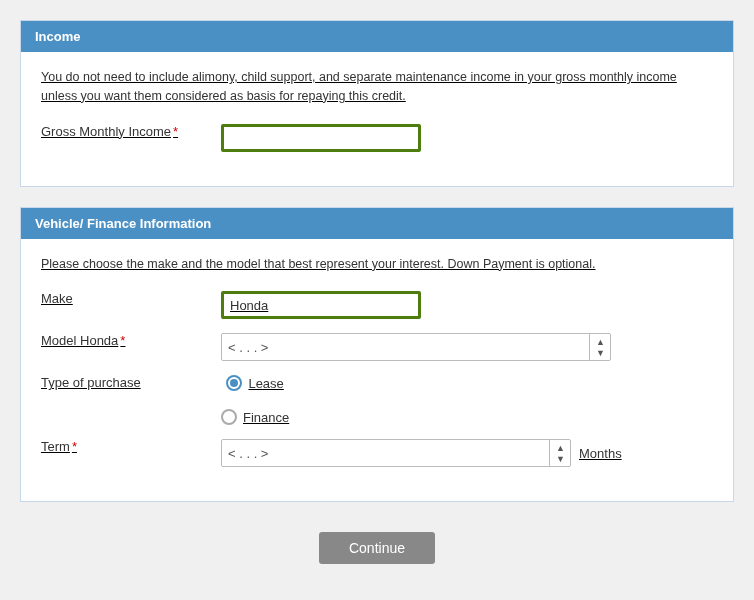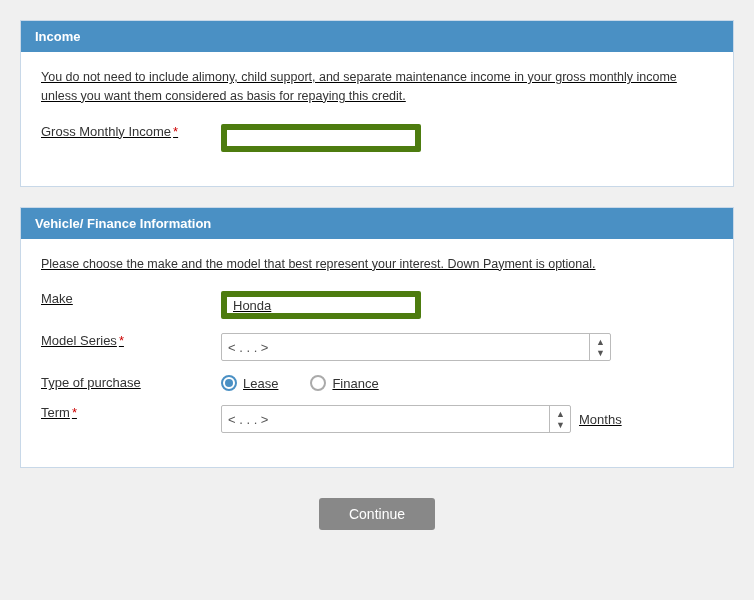--- a/index.html
+++ b/index.html
@@ -59,21 +59,21 @@
 
     .required-star {
       color: #cc0000;
       margin-left: 2px;
       font-size: 13px;
     }
 
     .form-input {
       width: 200px;
       height: 28px;
-      border: 6px solid #4d7c0f;
+      border: 3px solid #4d7c0f;
       border-radius: 2px;
       padding: 4px 6px;
       font-size: 13px;
       color: #333;
       outline: none;
     }
 
     .form-select-wrapper {
       position: relative;
       width: 390px;
@@ -105,21 +105,22 @@
       border-left: 1px solid #bbb;
       pointer-events: none;
       font-size: 9px;
       color: #555;
       gap: 1px;
     }
 
     .radio-group {
       display: flex;
       align-items: center;
-      gap: 32px;
+      gap: 18px;
+      flex-direction: column;
     }
 
     .radio-option {
       display: flex;
       align-items: center;
       gap: 6px;
       cursor: pointer;
       font-size: 13px;
       color: #333;
     }
@@ -199,21 +200,21 @@
   <div class="card-body">
     <p class="notice-text">Please choose the make and the model that best represent your interest. Down Payment is optional.</p>
 
     <div class="form-row">
       <div class="form-label">Make</div>
       <input class="form-input" type="text" value="Honda" style="">
     </div>
 
     <div class="form-row">
       <div class="form-label">
-        <span>Model Series</span><span class="required-star">*</span>
+        <span>Model Honda</span><span class="required-star">*</span>
       </div>
       <div class="form-select-wrapper">
         <select class="form-select">
           <option>&lt; . . . &gt;</option>
         </select>
         <div class="select-arrow">
           <span>▲</span>
           <span>▼</span>
         </div>
       </div>

